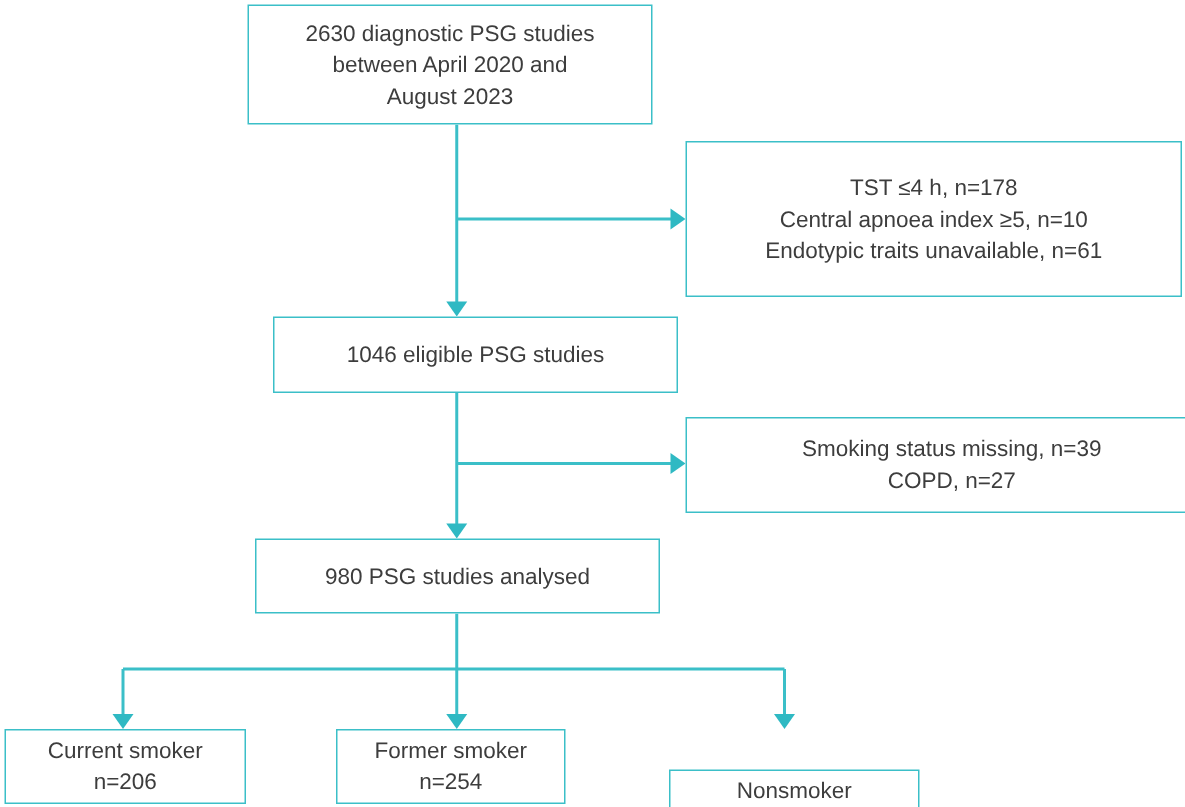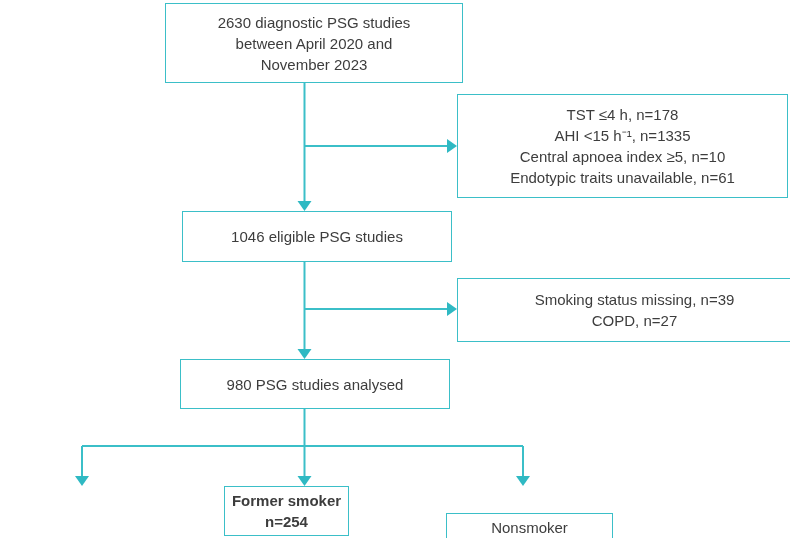--- a/index.html
+++ b/index.html
@@ -35,27 +35,27 @@
     text-align: center;
     color: #3d3d3d;
     font-size: 15px;
     line-height: 21px;
     z-index: 2;
   }
   .box span {
     display: block;
     white-space: nowrap;
   }
-  #box-total      { left: 165px; top: 3px;   width: 298px; height: 80px; }
+  #box-total      { left: 165px; top: 3px;   width: 270px; height: 80px; }
   #box-excl1      { left: 457px; top: 94px;  width: 331px; height: 104px; justify-content: center; }
   #box-eligible   { left: 182px; top: 211px; width: 270px; height: 51px; }
   #box-excl2      { left: 457px; top: 278px; width: 355px; height: 64px; }
-  #box-analysed   { left: 180px; top: 359px; width: 270px; height: 50px; }
+  #box-analysed   { left: 170px; top: 359px; width: 270px; height: 50px; }
   #box-current    { left: 3px;   top: 486px; width: 161px; height: 50px; }
-  #box-former     { left: 224px; top: 486px; width: 125px; height: 50px; font-weight: bold; }
+  #box-former     { left: 224px; top: 486px; width: 153px; height: 50px; }
   #box-nonsmoker  { left: 446px; top: 513px; width: 167px; height: 50px; }
 </style>
 </head>
 <body>
 
 <div id="canvas">
 
   <svg id="connectors" viewBox="0 0 790 538" xmlns="http://www.w3.org/2000/svg">
     <g stroke="#3bbfc8" stroke-width="2" fill="none">
 
@@ -82,43 +82,46 @@
       <polygon points="447,302 447,316 457,309"></polygon>
       <polygon points="75,476 89,476 82,486"></polygon>
       <polygon points="297.5,476 311.5,476 304.5,486"></polygon>
       <polygon points="516,476 530,476 523,486"></polygon>
     </g>
   </svg>
 
   <div class="box" id="box-total">
     <span>2630 diagnostic PSG studies</span>
     <span>between April 2020 and</span>
-    <span>November 2023</span>
+    <span>August 2023</span>
   </div>
 
   <div class="box" id="box-excl1">
     <span>TST ≤4 h, n=178</span>
-    <span>AHI &lt;15 h⁻¹, n=1335</span>
     <span>Central apnoea index ≥5, n=10</span>
     <span>Endotypic traits unavailable, n=61</span>
   </div>
 
   <div class="box" id="box-eligible">
     <span>1046 eligible PSG studies</span>
   </div>
 
   <div class="box" id="box-excl2">
     <span>Smoking status missing, n=39</span>
     <span>COPD, n=27</span>
   </div>
 
   <div class="box" id="box-analysed">
     <span>980 PSG studies analysed</span>
   </div>
 
+  <div class="box" id="box-current">
+    <span>Current smoker</span>
+    <span>n=206</span>
+  </div>
 
   <div class="box" id="box-former">
     <span>Former smoker</span>
     <span>n=254</span>
   </div>
 
   <div class="box" id="box-nonsmoker">
     <span>Nonsmoker</span>
     <span>n=460</span>
   </div>

